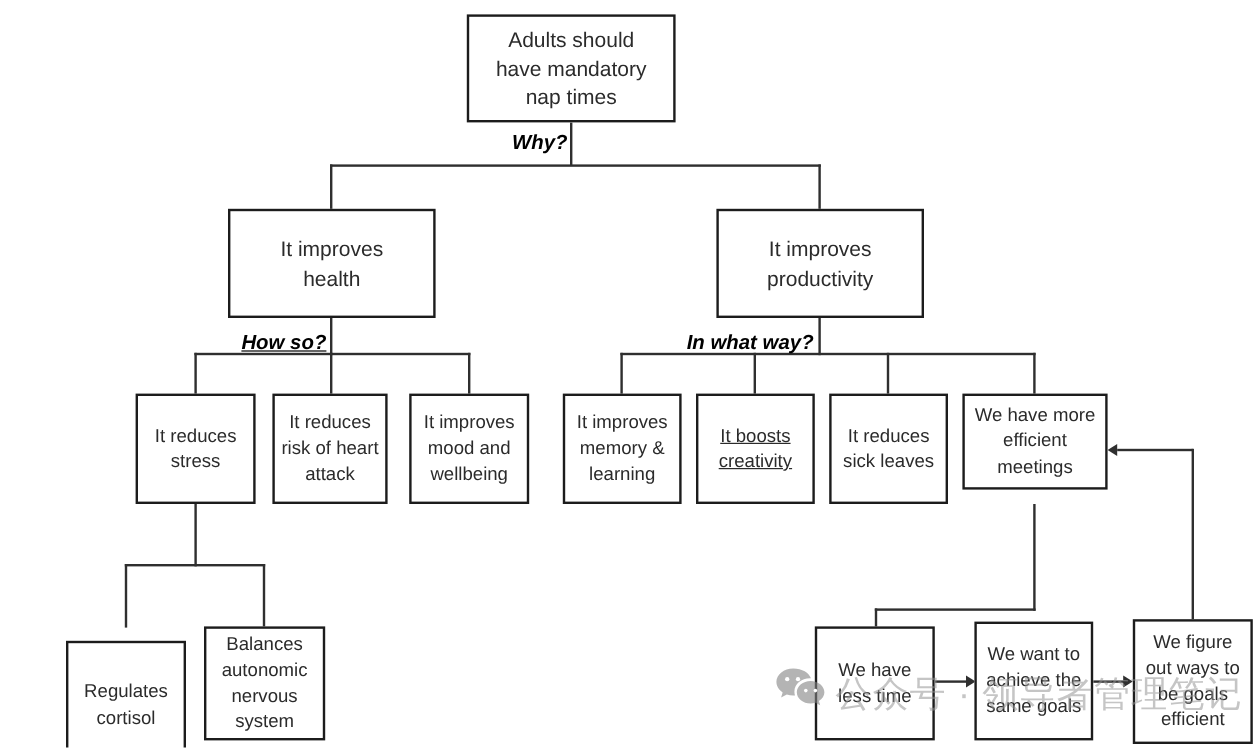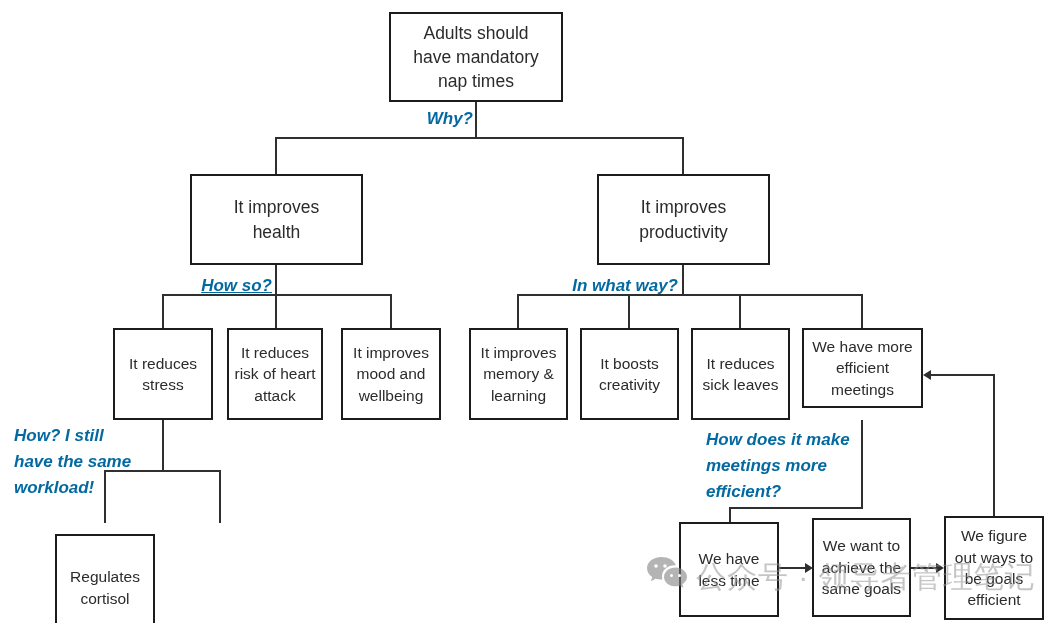--- a/index.html
+++ b/index.html
@@ -2,21 +2,21 @@
 <html><head>
 <meta charset="utf-8">
 <style>
   html,body{margin:0;padding:0;}
   body{font-family:"Liberation Sans",sans-serif;background:#ffffff;}
   #canvas{position:relative;width:1050px;height:623px;background:#ffffff;overflow:hidden;}
   .node{position:absolute;background:#ffffff;border:2px solid #1c1c1c;display:flex;align-items:center;justify-content:center;
         text-align:center;white-space:pre-line;color:#2b2b2b;font-size:15.5px;line-height:1.38;z-index:2;box-sizing:border-box;}
   .node.lg{font-size:17.5px;}
   .line{position:absolute;background:#2f2f2f;z-index:1;}
-  .q{position:absolute;color:#0369a1;font-weight:bold;font-style:italic;font-size:17px;line-height:26px;white-space:pre-line;z-index:3;}
+  .q{position:absolute;color:#000000;font-weight:bold;font-style:italic;font-size:17px;line-height:26px;white-space:pre-line;z-index:3;}
   .q.r{text-align:right;}
   .ah{position:absolute;width:0;height:0;z-index:1;}
   .ah.right{border-top:5px solid transparent;border-bottom:5px solid transparent;border-left:8px solid #2f2f2f;}
   .ah.left{border-top:5px solid transparent;border-bottom:5px solid transparent;border-right:8px solid #2f2f2f;}
   .wm{position:absolute;z-index:5;pointer-events:none;display:flex;align-items:center;}
   .wm-left{left:6px;top:576px;color:rgba(0,0,0,0.10);font-size:26px;font-weight:bold;letter-spacing:3px;}
   .wm-center{left:646px;top:556px;color:rgba(150,150,150,0.55);font-size:30px;letter-spacing:1px;}
   .wicon{margin-right:8px;flex:0 0 auto;}
 </style>
 </head>
@@ -73,50 +73,48 @@
   <div class="node" style="left:227px;top:328px;width:96px;height:92px;">It reduces
 risk of heart
 attack</div>
   <div class="node" style="left:341px;top:328px;width:100px;height:92px;">It improves
 mood and
 wellbeing</div>
 
   <div class="node" style="left:469px;top:328px;width:99px;height:92px;">It improves
 memory &amp;
 learning</div>
-  <div class="node" style="left:580px;top:328px;width:99px;height:92px;">It boosts
+  <div class="node" style="left:580px;top:328px;width:99px;height:92px;text-decoration:underline;">It boosts
 creativity</div>
   <div class="node" style="left:691px;top:328px;width:99px;height:92px;">It reduces
 sick leaves</div>
   <div class="node" style="left:802px;top:328px;width:121px;height:80px;">We have more
 efficient
 meetings</div>
 
   <div class="node" style="left:55px;top:534px;width:100px;height:107px;">Regulates
 cortisol</div>
+  <div class="node" style="left:170px;top:522px;width:101px;height:95px;">Balances
+autonomic
+nervous
+system</div>
 
   <div class="node" style="left:812px;top:518px;width:99px;height:99px;">We want to
 achieve the
 same goals</div>
   <div class="node" style="left:679px;top:522px;width:100px;height:95px;">We have
 less time</div>
   <div class="node" style="left:944px;top:516px;width:100px;height:104px;">We figure
 out ways to
 be goals
 efficient</div>
 
   <div class="q r" style="left:330px;top:106px;width:143px;">Why?</div>
   <div class="q r" style="left:160px;top:273px;width:112px;text-decoration:underline;">How so?</div>
   <div class="q r" style="left:530px;top:273px;width:148px;">In what way?</div>
-  <div class="q" style="left:14px;top:423px;width:170px;">How? I still
-have the same
-workload!</div>
-  <div class="q" style="left:706px;top:427px;width:178px;">How does it make
-meetings more
-efficient?</div>
 
 
   <div class="wm wm-center">
     <span class="wicon">
       <svg width="42" height="36" viewBox="0 0 42 36">
         <g fill="rgba(130,130,130,0.6)">
           <path d="M15 1C7.3 1 1 6 1 12.2c0 3.6 2 6.8 5.2 8.8l-1.3 4.3 4.8-2.5c1.7.5 3.5.8 5.3.8.5 0 1 0 1.5-.1-.3-1-.5-2-.5-3.1C16 14.1 21.8 9.3 29 9.3h.8C28.4 4.5 22.3 1 15 1z"></path>
           <path d="M29.5 11.5c-6.3 0-11.5 4.2-11.5 9.4 0 5.2 5.2 9.4 11.5 9.4 1.4 0 2.8-.2 4-.6l4 2.1-1.1-3.6c2.8-1.7 4.6-4.4 4.6-7.3 0-5.2-5.2-9.4-11.5-9.4z"></path>
         </g>
         <circle cx="10" cy="10" r="1.8" fill="#fff"></circle>

